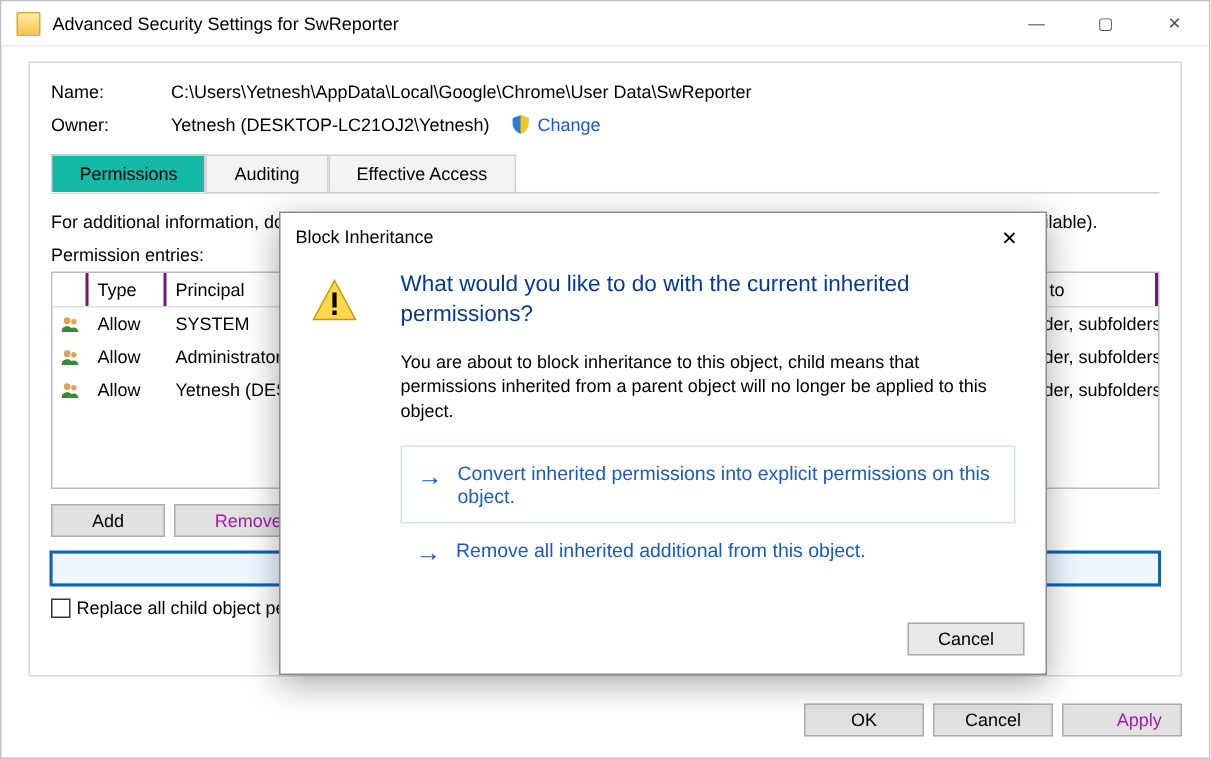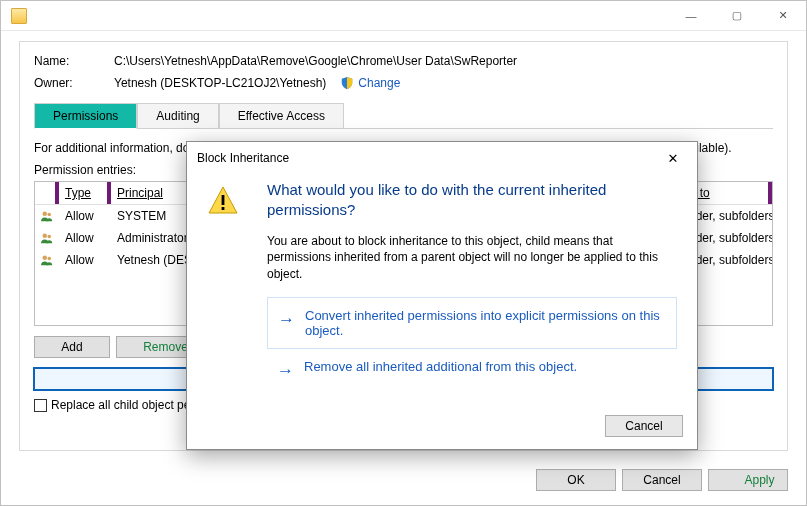--- a/index.html
+++ b/index.html
@@ -17,33 +17,33 @@
   .link { color:#1a5bbf; }
   .shield { width:14px; height:14px; display:inline-block; margin-right:4px; vertical-align:middle; }
   .tabs { display:flex; font-size:12px; margin-top:4px; }
   .tab { padding:5px 18px; border:1px solid #d0d0d0; background:#f4f4f4; position:relative; top:1px; }
   .tab.active { background:#14b8a6; border-bottom:1px solid #fff; }
   .tabbody { border-top:1px solid #d0d0d0; padding-top:12px; font-size:12px; flex:1; display:flex; flex-direction:column; }
   .info { margin-bottom:8px; }
   .entries-label { margin-bottom:4px; }
   .grid { border:1px solid #bfbfbf; height:145px; overflow:hidden; }
   .grid-header { display:flex; font-size:12px; background:#fff; border-bottom:1px solid #e0e0e0; }
-  .grid-header > div { padding:4px 6px; border-right:4px solid #701a75;text-decoration:underline; }
+  .grid-header > div { padding:4px 6px; border-right:2px solid #701a75; }
   .grid-row { display:flex; font-size:12px; align-items:center; padding:2px 0; }
   .grid-row > div { padding:2px 6px; white-space:nowrap; overflow:hidden; }
   .col-icon{width:24px;display:flex;align-items:center;justify-content:center;}
   .col-type{width:52px;}
   .col-principal{width:320px;}
   .col-access{width:100px;}
   .col-inherited{width:120px;}
   .col-applies{flex:1;}
   .usericon{width:16px;height:14px;}
   .btnrow { margin-top:10px; display:flex; gap:6px; }
   .btn { font-size:12px; padding:3px 0; border:1px solid #adadad; background:#e1e1e1; min-width:76px; text-align:center; }
-  .btn.disabled { color:#15803d;padding-left:23px; }
+  .btn.disabled { color:#a21caf;padding-left:23px; }
   .btn.focus { outline:2px solid #0c63b8; outline-offset:-1px; background:#eef6ff; }
   .chk-row { display:flex; align-items:center; font-size:12px; margin-top:8px; gap:4px;}
   .chk { width:13px; height:13px; border:1px solid #333; background:#fff; }
   .footer { display:flex; justify-content:flex-end; gap:6px; padding:10px 18px 14px 0; }
   .footer .btn { min-width:80px; }
   
   .dialog { position:absolute; left:186px; top:141px; width:512px; background:#fff; border:1px solid #8a8a8a; box-shadow:0 6px 22px rgba(0,0,0,.35); display:flex; flex-direction:column; z-index:5; }
   .dialog-title { font-size:12px; padding:6px 10px; display:flex; align-items:center; }
   .dialog-title .x { margin-left:auto; width:28px; height:20px; display:flex; align-items:center; justify-content:center; font-size:13px; }
   .dialog-body { padding: 6px 20px 10px 20px; }
@@ -58,33 +58,34 @@
   .red-arrow { position:absolute; left:620px; top:363px; }
   .dialog-footer { display:flex; justify-content:flex-end; padding:6px 14px 12px 0; }
   .dialog-footer .btn { min-width:78px; background:#e8e8e8; }
 </style>
 </head>
 <body>
 
 <div class="window">
   <div class="titlebar">
     <span class="icon"></span>
+    <span class="title">Advanced Security Settings for SwReporter</span>
     <div class="winbtns">
       <div class="winbtn">—</div>
       <div class="winbtn">▢</div>
       <div class="winbtn">✕</div>
     </div>
   </div>
 
   <div class="content">
     <div class="panel">
 
       <div class="row">
         <span class="label">Name:</span>
-        <span>C:\Users\Yetnesh\AppData\Remove\Google\Chrome\User Data\SwReporter</span>
+        <span>C:\Users\Yetnesh\AppData\Local\Google\Chrome\User Data\SwReporter</span>
       </div>
       <div class="row">
         <span class="label">Owner:</span>
         <span>Yetnesh (DESKTOP-LC21OJ2\Yetnesh)</span>
         <span style="width:14px"></span>
         <span class="shield">
           <svg viewBox="0 0 16 16">
               <path d="M8 1l6 2v4c0 4-3 7-6 8-3-1-6-4-6-8V3l6-2z" fill="#2b7cd3"></path>
               <path d="M8 1l6 2v4c0 4-3 7-6 8V1z" fill="#f5c518"></path>
             </svg>

